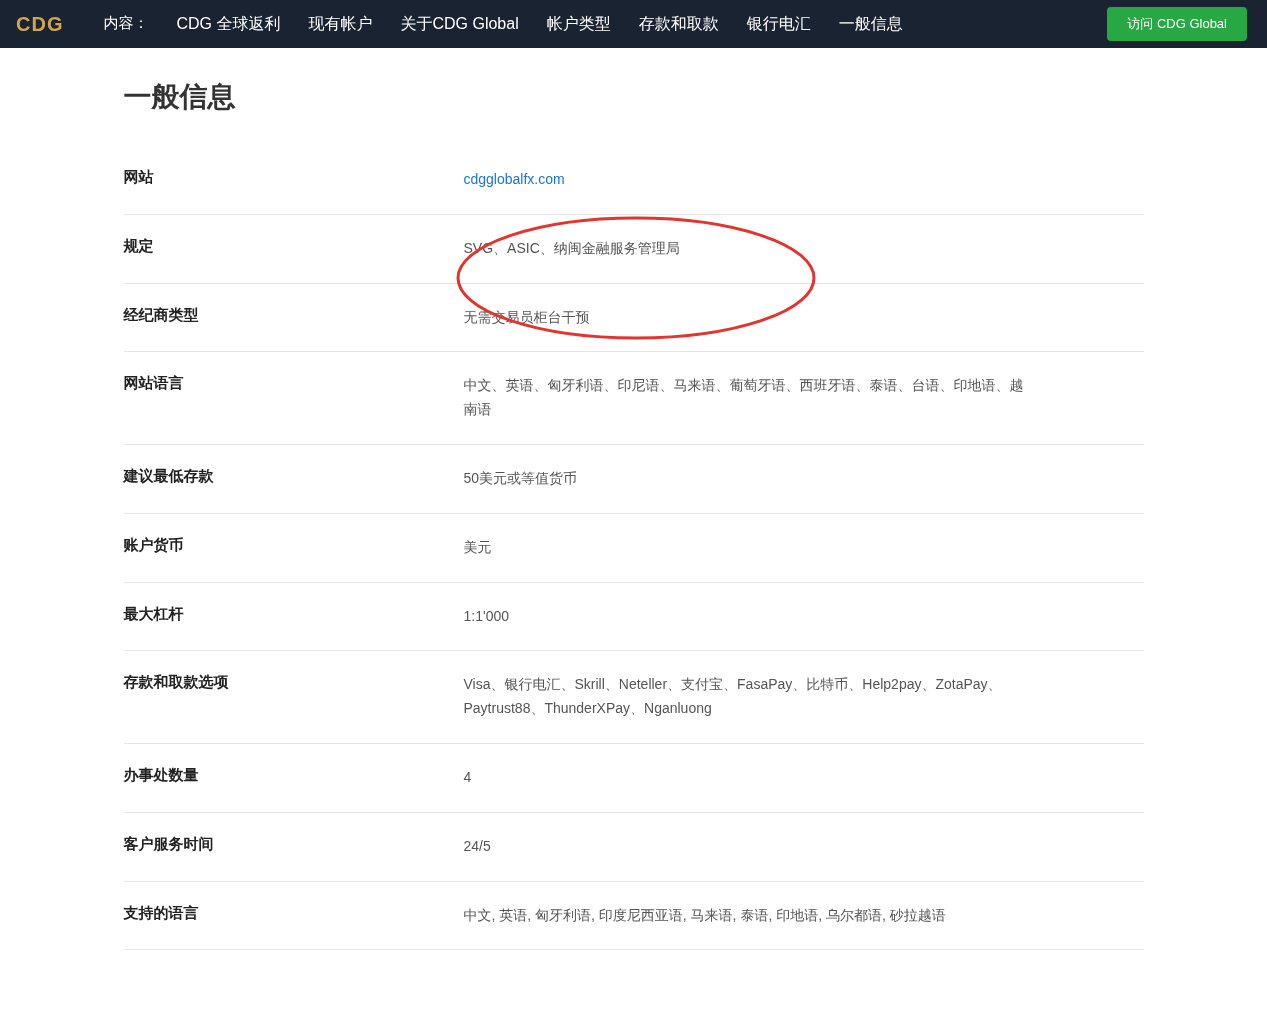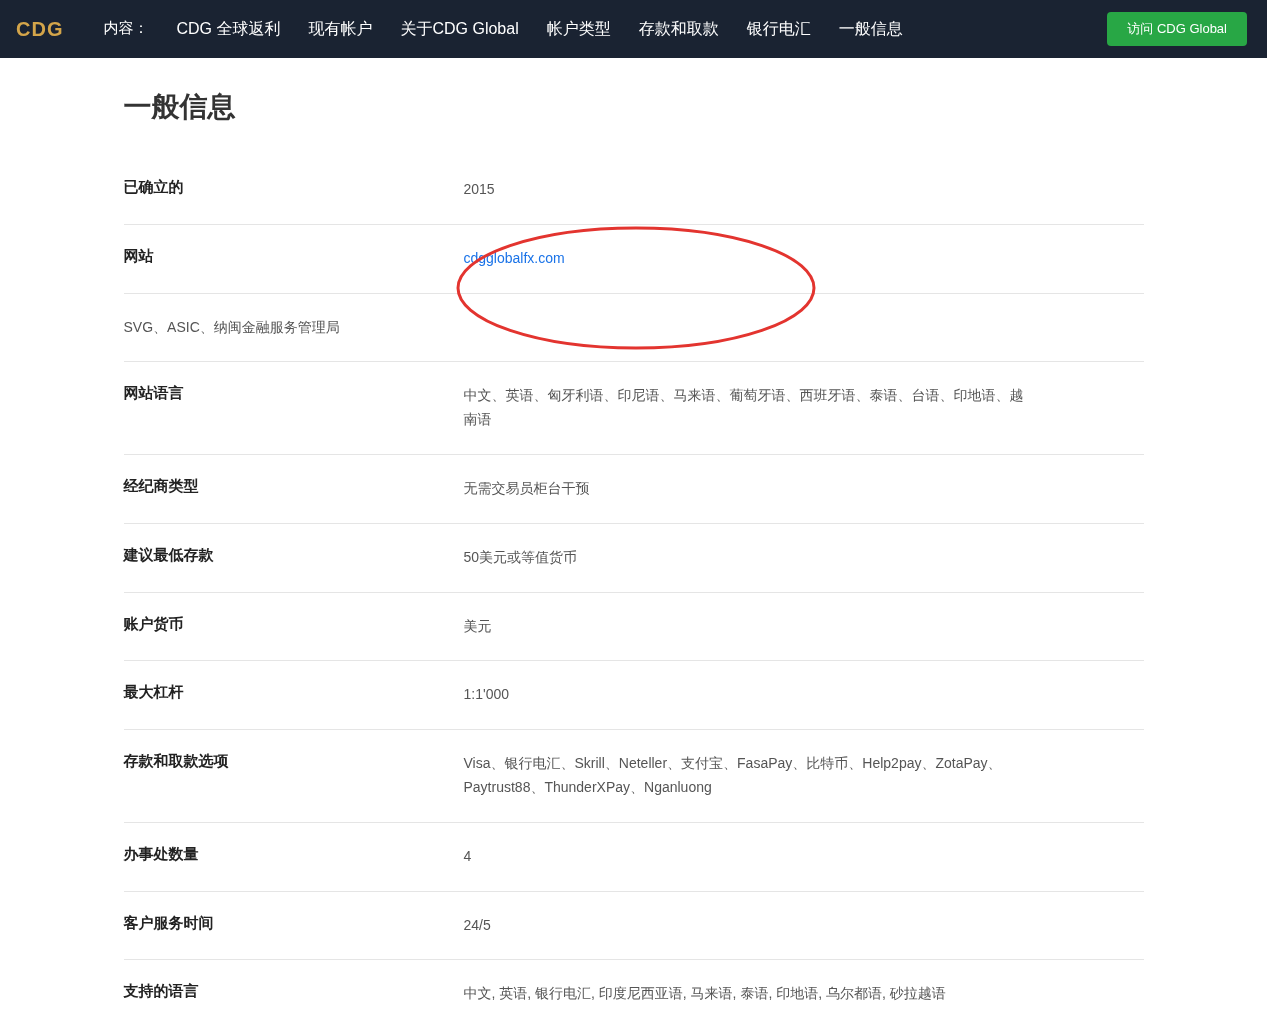--- a/index.html
+++ b/index.html
@@ -1,17 +1,17 @@
 <!DOCTYPE html>
 <html><head>
   <meta charset="utf-8">
   <style>
     * { margin: 0; padding: 0; box-sizing: border-box; }
     body { font-family: -apple-system, BlinkMacSystemFont, "Segoe UI", "Microsoft YaHei", sans-serif; background: #fff; }
-    .navbar { background: #1a2332; height: 58px; display: flex; align-items: center; padding: 0 16px; position: relative; }
+    .navbar { background: #1a2332; height: 48px; display: flex; align-items: center; padding: 0 16px; position: relative; }
     .logo { color: #d4a54a; font-weight: bold; font-size: 20px; margin-right: 40px; letter-spacing: 1px; }
     .nav-items { display: flex; gap: 28px; align-items: flex-start; }
     .nav-label { color: #fff; font-size: 15px; font-weight: 500; }
     .nav-link { color: #fff; font-size: 16px; text-decoration: none; cursor: pointer; }
     .visit-btn { position: absolute; right: 20px; background: #28a745; color: #fff; padding: 8px 20px; border-radius: 4px; border: none; font-size: 13px; cursor: pointer; }
     .content { max-width: 1100px; margin: 0 auto; padding: 30px 40px; position: relative; }
     .heading { font-size: 28px; font-weight: 600; color: #333; margin-bottom: 30px; }
     .info-row { display: flex; border-bottom: 1px solid #e5e5e5; padding: 22px 0; }
     .info-label { width: 340px; font-weight: 600; color: #222; font-size: 15px; flex-shrink: 0; }
     .info-value { color: #555; font-size: 14px; line-height: 1.7; max-width: 560px; }
@@ -35,42 +35,39 @@
     <a class="nav-link">存款和取款</a>
     <a class="nav-link">银行电汇</a>
     <a class="nav-link">一般信息</a>
   </div>
   <button class="visit-btn">访问 CDG Global</button>
 </div>
 
 <div class="content">
   <h1 class="heading">一般信息</h1>
 
-  <div class="info-row">
-    <div class="info-label">已确立的</div>
-    <div class="info-value">2015</div>
-  </div>
 
   <div class="info-row">
     <div class="info-label">网站</div>
     <div class="info-value"><a href="#">cdgglobalfx.com</a></div>
   </div>
 
   <div class="info-row">
+    <div class="info-label">规定</div>
     <div class="info-value">SVG、ASIC、纳闽金融服务管理局</div>
+  </div>
+
+  <div class="info-row">
+    <div class="info-label">经纪商类型</div>
+    <div class="info-value">无需交易员柜台干预</div>
   </div>
 
   <div class="info-row">
     <div class="info-label">网站语言</div>
     <div class="info-value">中文、英语、匈牙利语、印尼语、马来语、葡萄牙语、西班牙语、泰语、台语、印地语、越南语</div>
-  </div>
-
-  <div class="info-row">
-    <div class="info-label">经纪商类型</div>
-    <div class="info-value">无需交易员柜台干预</div>
   </div>
 
   <div class="info-row">
     <div class="info-label">建议最低存款</div>
     <div class="info-value">50美元或等值货币</div>
   </div>
 
   <div class="info-row">
     <div class="info-label">账户货币</div>
     <div class="info-value">美元</div>
@@ -91,21 +88,21 @@
     <div class="info-value">4</div>
   </div>
 
   <div class="info-row">
     <div class="info-label">客户服务时间</div>
     <div class="info-value">24/5</div>
   </div>
 
   <div class="info-row">
     <div class="info-label">支持的语言</div>
-    <div class="info-value">中文, 英语, 银行电汇, 印度尼西亚语, 马来语, 泰语, 印地语, 乌尔都语, 砂拉越语</div>
+    <div class="info-value">中文, 英语, 匈牙利语, 印度尼西亚语, 马来语, 泰语, 印地语, 乌尔都语, 砂拉越语</div>
   </div>
 
   <div class="annotation">
     <svg viewBox="0 0 365 130">
       <ellipse cx="182" cy="65" rx="178" ry="60" fill="none" stroke="#e3342f" stroke-width="3"></ellipse>
     </svg>
   </div>
 </div>
 
 </body></html>

